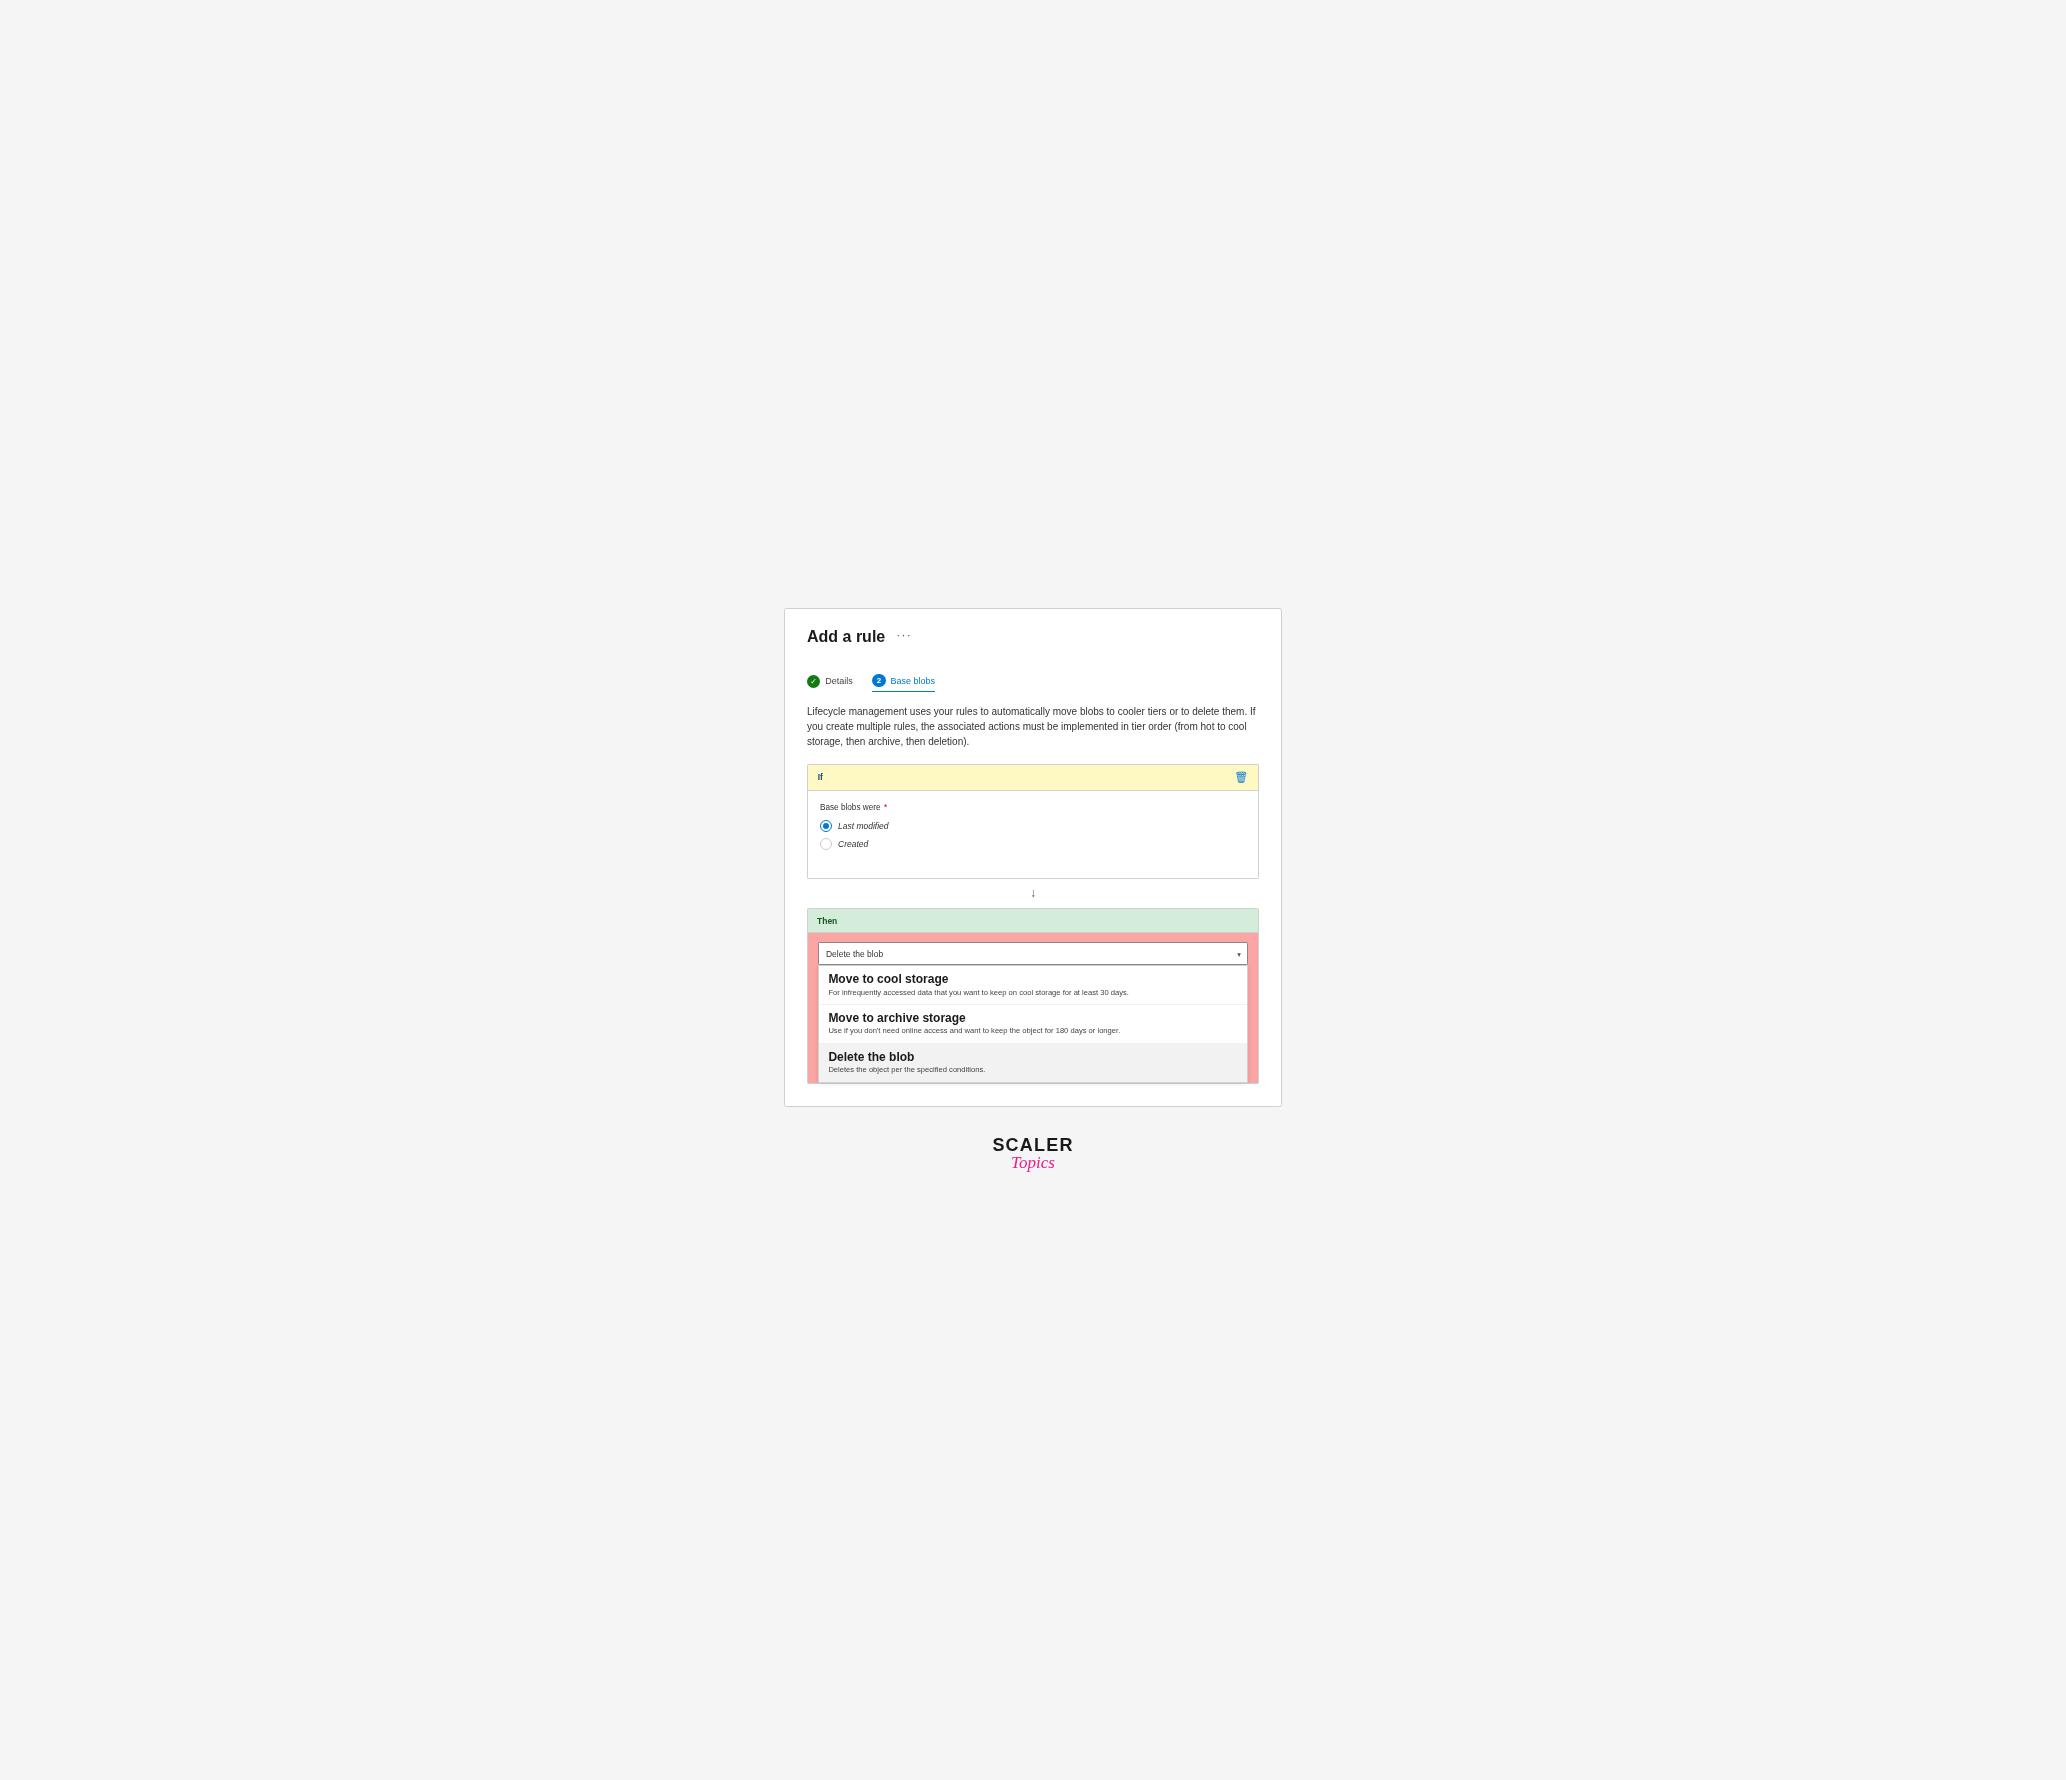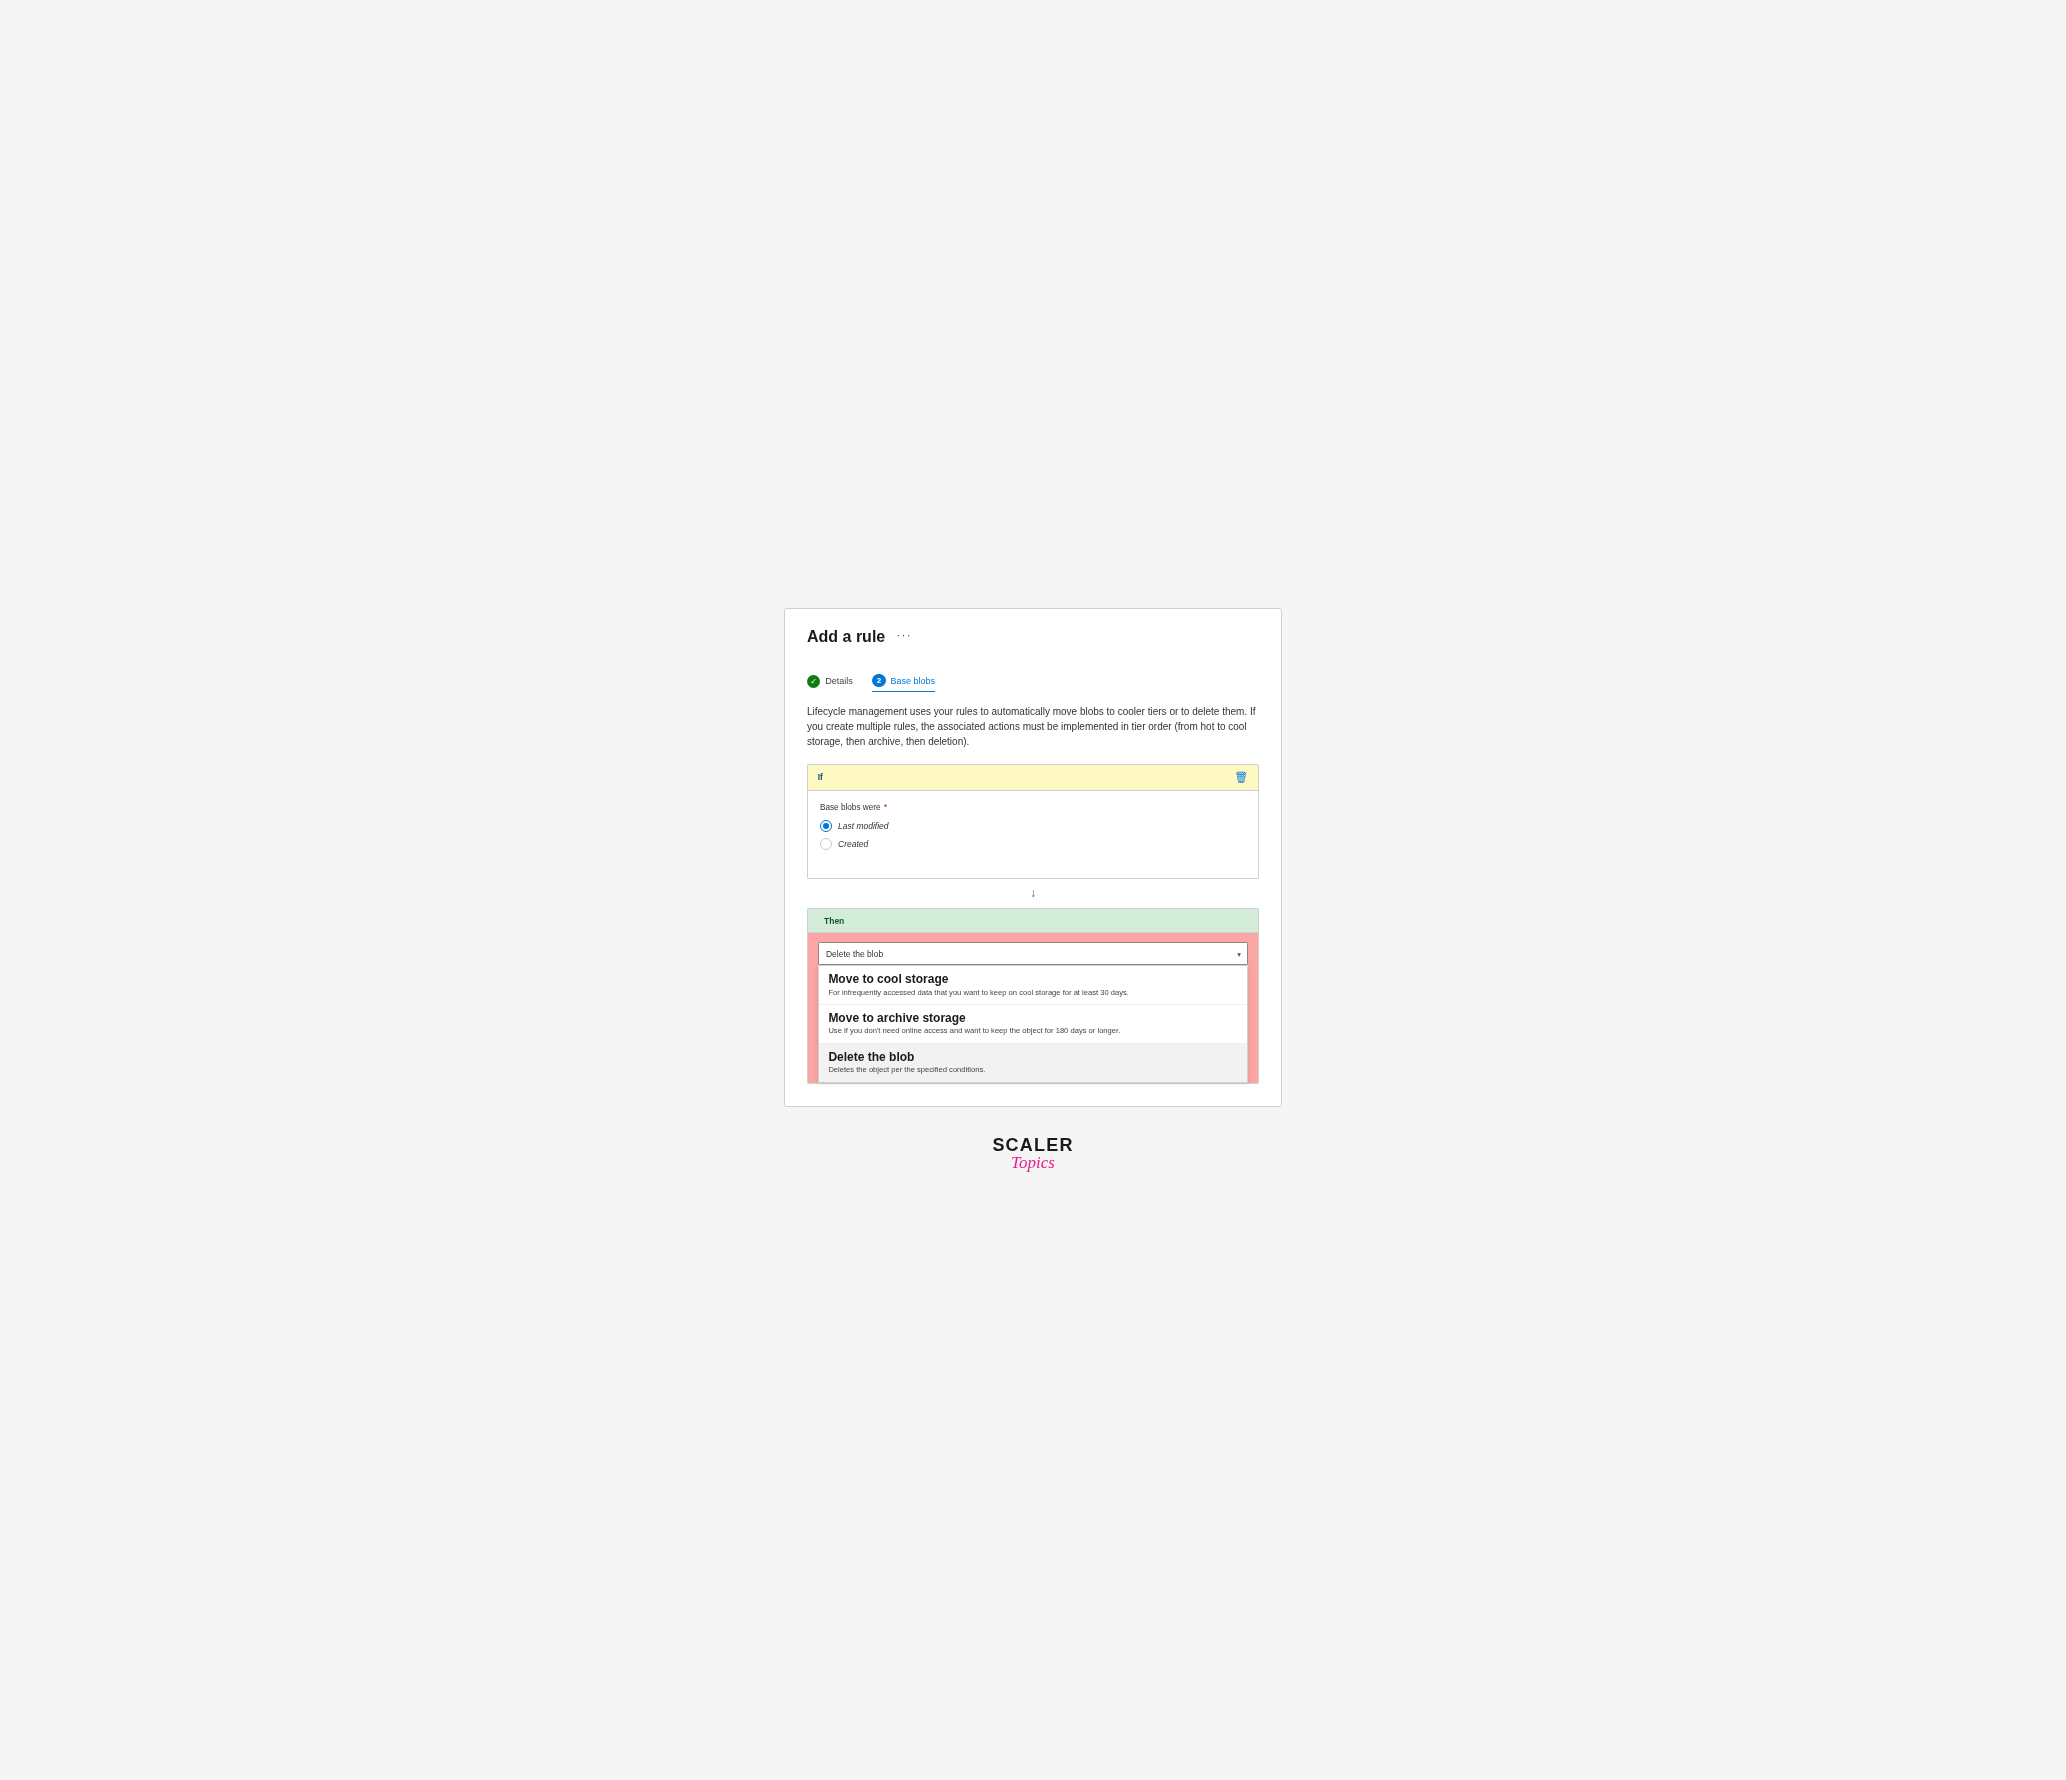--- a/index.html
+++ b/index.html
@@ -221,21 +221,21 @@
       font-size: 12px;
       color: #555;
     }
 
     .then-section {
       border: 0.6px solid #d0d0d0;
       border-radius: 1.2px;
     }
 
     .then-header {
-      padding: 6px 16px;
+      padding: 6px 9px;
       background: #d4edda;
       border-bottom: 0.6px solid #d0d0d0;
     }
 
     .then-label {
       font-size: 8.5px;
       font-weight: 600;
       color: #155724;
     }
 

